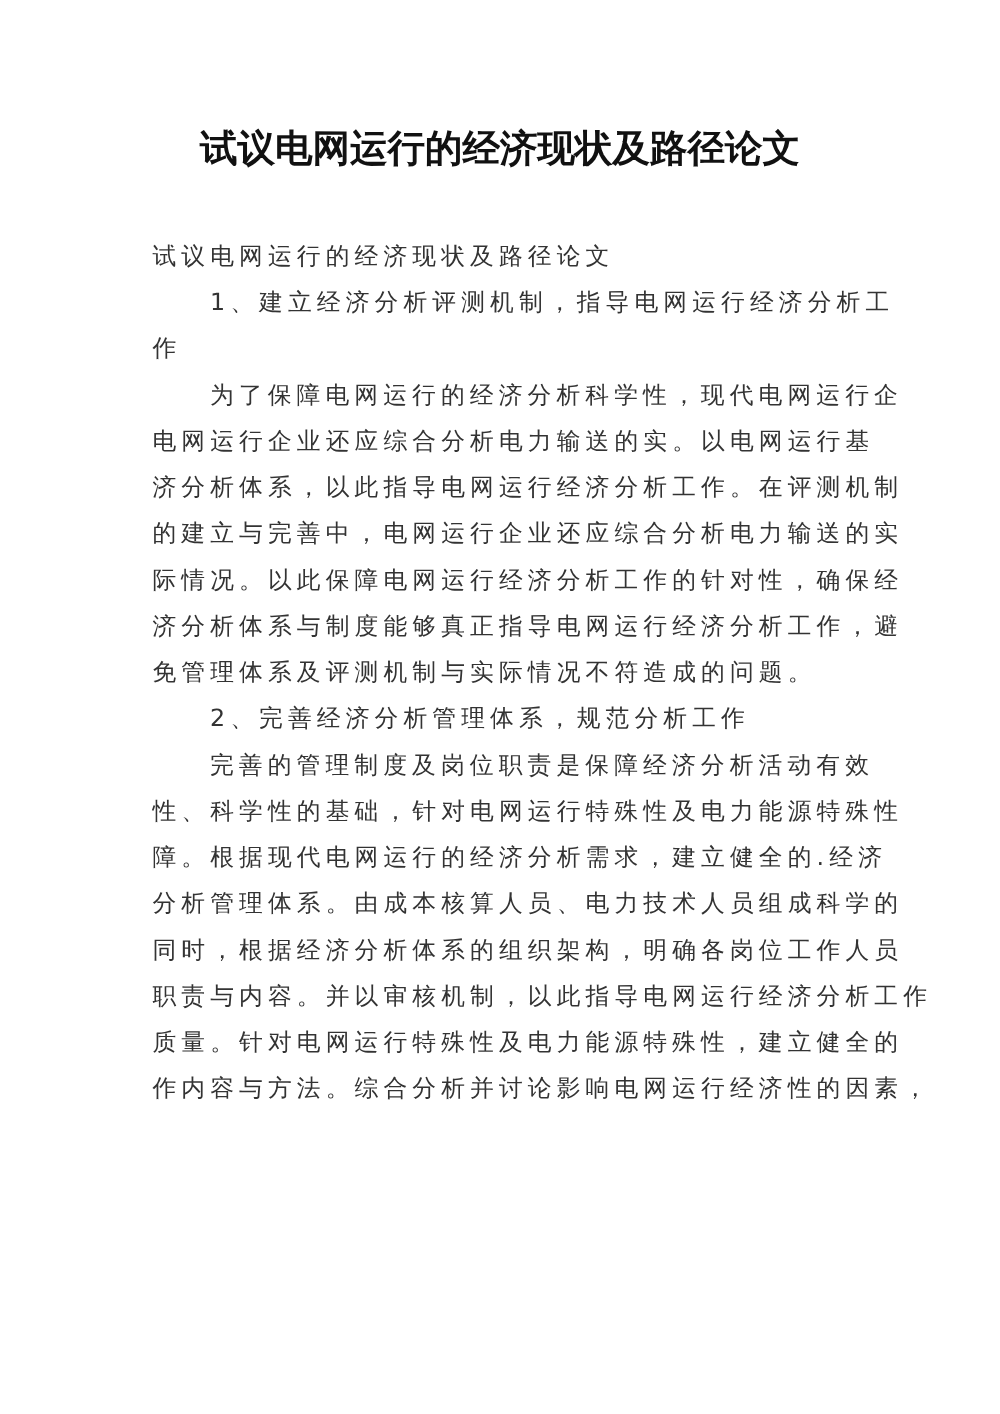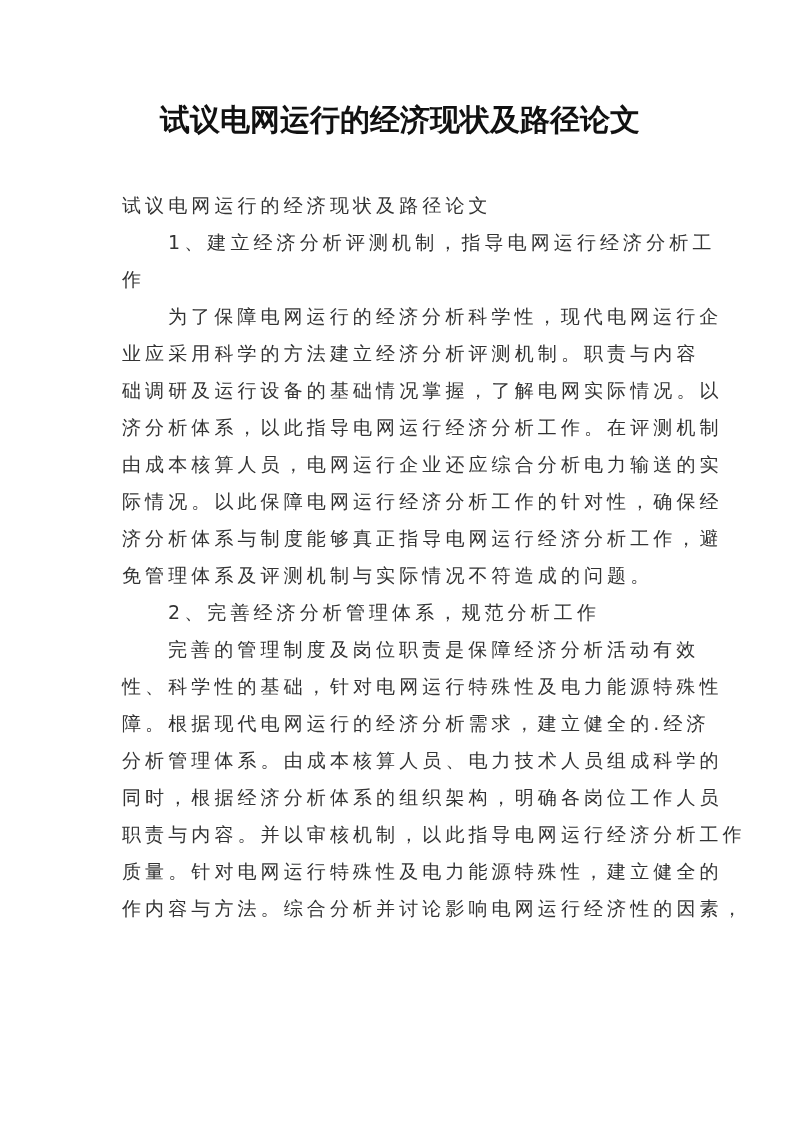--- a/index.html
+++ b/index.html
@@ -24,24 +24,23 @@
 </head>
 <body>
 
 <div class="page">
   <div class="title">试议电网运行的经济现状及路径论文</div>
   <div class="body">
     <span class="line">试议电网运行的经济现状及路径论文</span>
     <span class="line indent">1、建立经济分析评测机制，指导电网运行经济分析工</span>
     <span class="line">作</span>
     <span class="line indent">为了保障电网运行的经济分析科学性，现代电网运行企</span>
-    <span class="line">业应采用科学的方法建立经济分析评测机制。职责与内容</span>
-    <span class="line">础调研及运行设备的基础情况掌握，了解电网实际情况。以</span>
+    <span class="line">电网运行企业还应综合分析电力输送的实。以电网运行基</span>
     <span class="line">济分析体系，以此指导电网运行经济分析工作。在评测机制</span>
-    <span class="line">由成本核算人员，电网运行企业还应综合分析电力输送的实</span>
+    <span class="line">的建立与完善中，电网运行企业还应综合分析电力输送的实</span>
     <span class="line">际情况。以此保障电网运行经济分析工作的针对性，确保经</span>
     <span class="line">济分析体系与制度能够真正指导电网运行经济分析工作，避</span>
     <span class="line">免管理体系及评测机制与实际情况不符造成的问题。</span>
     <span class="line indent">2、完善经济分析管理体系，规范分析工作</span>
     <span class="line indent">完善的管理制度及岗位职责是保障经济分析活动有效</span>
     <span class="line">性、科学性的基础，针对电网运行特殊性及电力能源特殊性</span>
     <span class="line">障。根据现代电网运行的经济分析需求，建立健全的.经济</span>
     <span class="line">分析管理体系。由成本核算人员、电力技术人员组成科学的</span>
     <span class="line">同时，根据经济分析体系的组织架构，明确各岗位工作人员</span>
     <span class="line">职责与内容。并以审核机制，以此指导电网运行经济分析工作</span>

